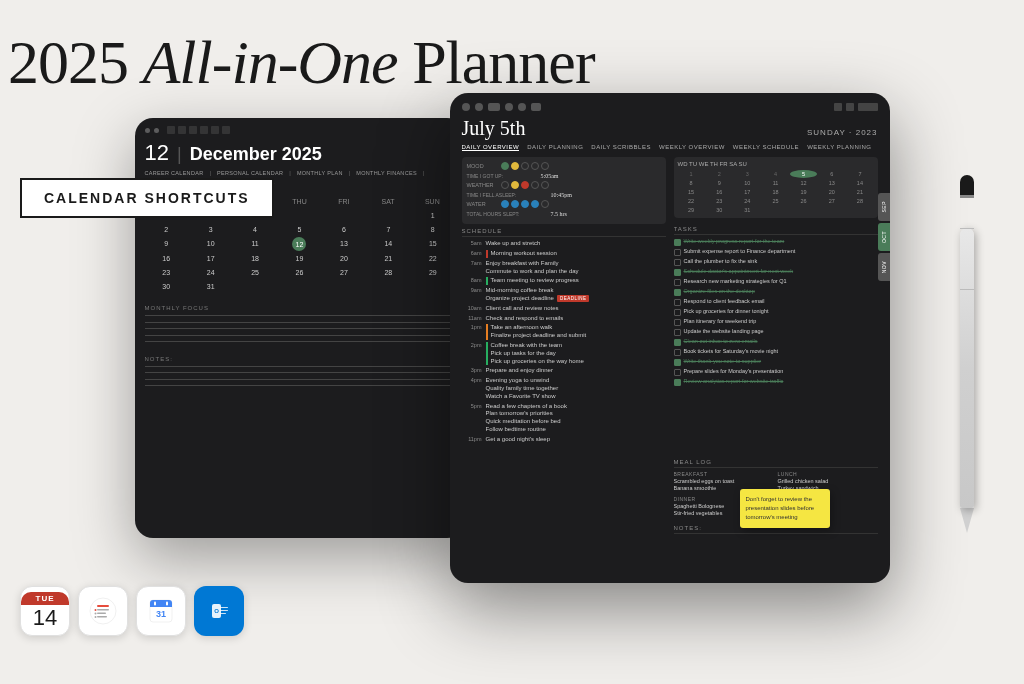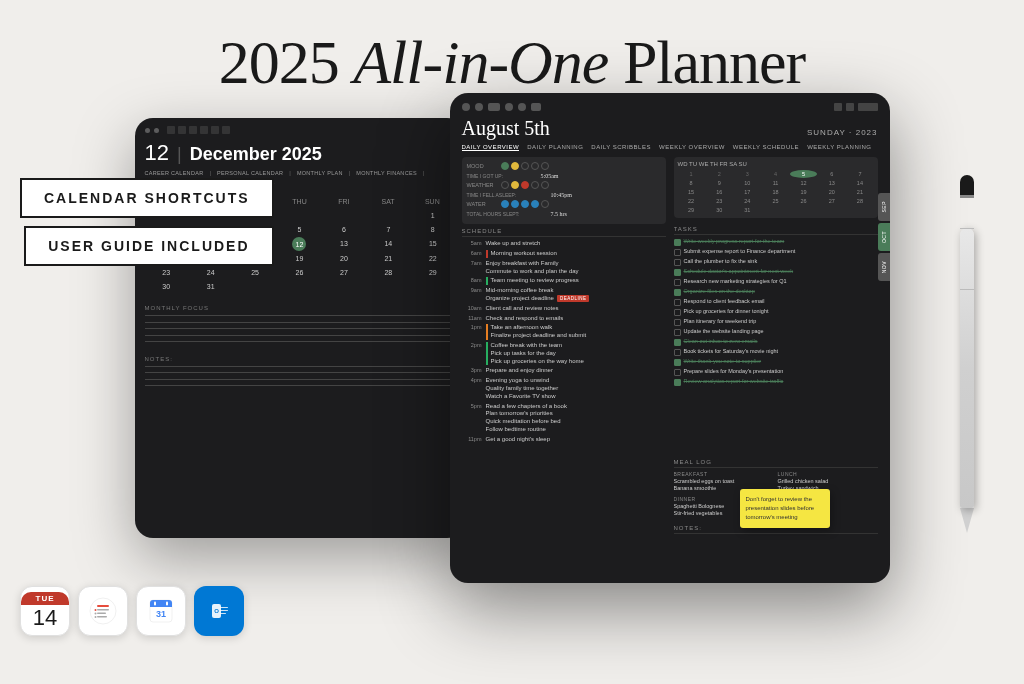--- a/index.html
+++ b/index.html
@@ -7,21 +7,21 @@
       width: 1024px;
       height: 684px;
       background: #f0eeeb;
       font-family: Georgia, 'Times New Roman', serif;
       overflow: hidden;
       position: relative;
     }
 
     
     .header {
-      text-align: center;
+      text-align: left;
       padding: 28px 8px 12px;
     }
     .header-title {
       font-size: 62px;
       color: #1a1a1a;
       font-weight: 400;
       letter-spacing: -1px;
       line-height: 1.1;
     }
     .header-title .italic {
@@ -182,24 +182,23 @@
       letter-spacing: 1px;
       margin-top: 10px;
     }
 
     
     .features-left {
       position: absolute;
       left: 20px;
       top: 178px;
       display: flex;
-      flex-direction: column;
+      flex-direction: row;
       gap: 8px;
       z-index: 10;
-      align-items: flex-end;
     }
     .feature-badge {
       background: #fff;
       border: 2.5px solid #1a1a1a;
       padding: 10px 22px;
       font-family: Arial, Helvetica, sans-serif;
       font-size: 14px;
       font-weight: 800;
       letter-spacing: 2px;
       color: #1a1a1a;
@@ -711,21 +710,21 @@
           <div class="tr-icon-dot" style="background:#555;width:10px;height:8px;border-radius:2px;"></div>
         </div>
         <div style="display:flex;gap:4px;">
           <div style="width:8px;height:8px;background:#444;border-radius:1px;"></div>
           <div style="width:8px;height:8px;background:#444;border-radius:1px;"></div>
           <div style="width:20px;height:8px;background:#444;border-radius:1px;"></div>
         </div>
       </div>
 
       <div class="tr-date-header">
-        <span class="tr-date">August 5th</span>
+        <span class="tr-date">July 5th</span>
         <span class="tr-day-year">SUNDAY · 2023</span>
       </div>
 
       <div class="tr-nav-tabs">
         <span class="tr-nav-tab active">DAILY OVERVIEW</span>
         <span class="tr-nav-tab">DAILY PLANNING</span>
         <span class="tr-nav-tab">DAILY SCRIBBLES</span>
         <span class="tr-nav-tab">WEEKLY OVERVIEW</span>
         <span class="tr-nav-tab">WEEKLY SCHEDULE</span>
         <span class="tr-nav-tab">WEEKLY PLANNING</span>
@@ -983,21 +982,20 @@
 
     <div class="sticky-note">
       <div class="sticky-note-text">Don't forget to review the presentation slides before tomorrow's meeting</div>
     </div>
   </div>
 
 </div>
 
 <div class="features-left">
   <div class="feature-badge">CALENDAR SHORTCUTS</div>
-  <div class="feature-badge">USER GUIDE INCLUDED</div>
 </div>
 
 <div class="app-icons-row">
 
   <div class="app-icon app-icon-cal" style="flex-direction:column;gap:0;">
     <div class="app-icon-cal-top">TUE</div>
     <div class="app-icon-cal-num">14</div>
   </div>
 
   <div class="app-icon app-icon-remind">

